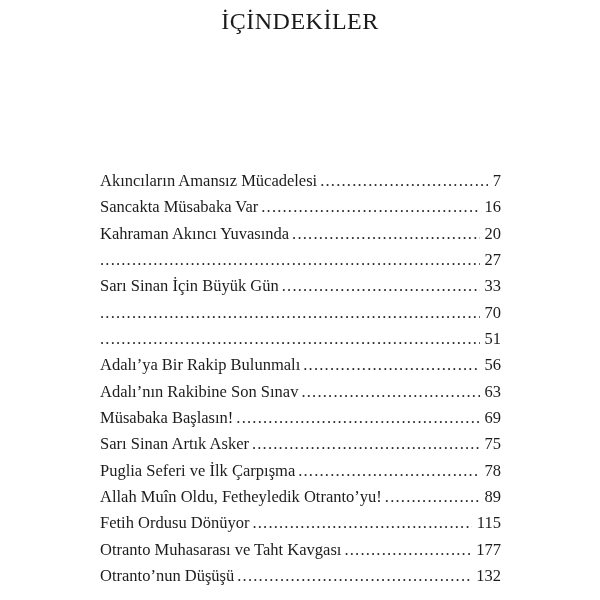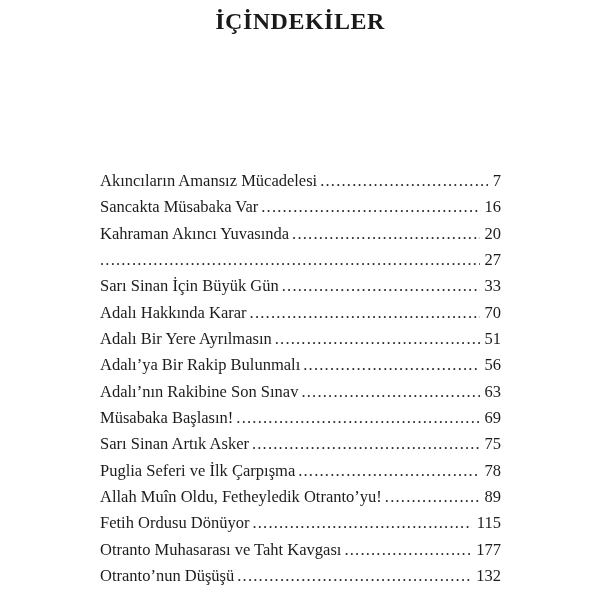--- a/index.html
+++ b/index.html
@@ -17,21 +17,21 @@
     overflow: hidden;
   }
   .page-title {
     position: absolute;
     top: 8px;
     left: 0;
     right: 0;
     margin: 0;
     text-align: center;
     font-size: 24px;
-    font-weight: bold;
+    font-weight: normal;
     letter-spacing: 0.5px;
     color: #1a1a1a;
   }
   .toc {
     position: absolute;
     top: 168px;
     left: 100px;
     right: 99px;
   }
   .toc-row {
@@ -88,27 +88,25 @@
     <span class="toc-page">27</span>
   </div>
 
   <div class="toc-row">
     <span class="toc-entry-title">Sarı Sinan İçin Büyük Gün</span>
     <span class="toc-dots" aria-hidden="true">................................................................................................................................................................</span>
     <span class="toc-page">33</span>
   </div>
 
   <div class="toc-row">
-    <span class="toc-entry-title">Adalı Hakkında Karar</span>
     <span class="toc-dots" aria-hidden="true">................................................................................................................................................................</span>
     <span class="toc-page">70</span>
   </div>
 
   <div class="toc-row">
-    <span class="toc-entry-title">Adalı Bir Yere Ayrılmasın</span>
     <span class="toc-dots" aria-hidden="true">................................................................................................................................................................</span>
     <span class="toc-page">51</span>
   </div>
 
   <div class="toc-row">
     <span class="toc-entry-title">Adalı’ya Bir Rakip Bulunmalı</span>
     <span class="toc-dots" aria-hidden="true">................................................................................................................................................................</span>
     <span class="toc-page">56</span>
   </div>
 

